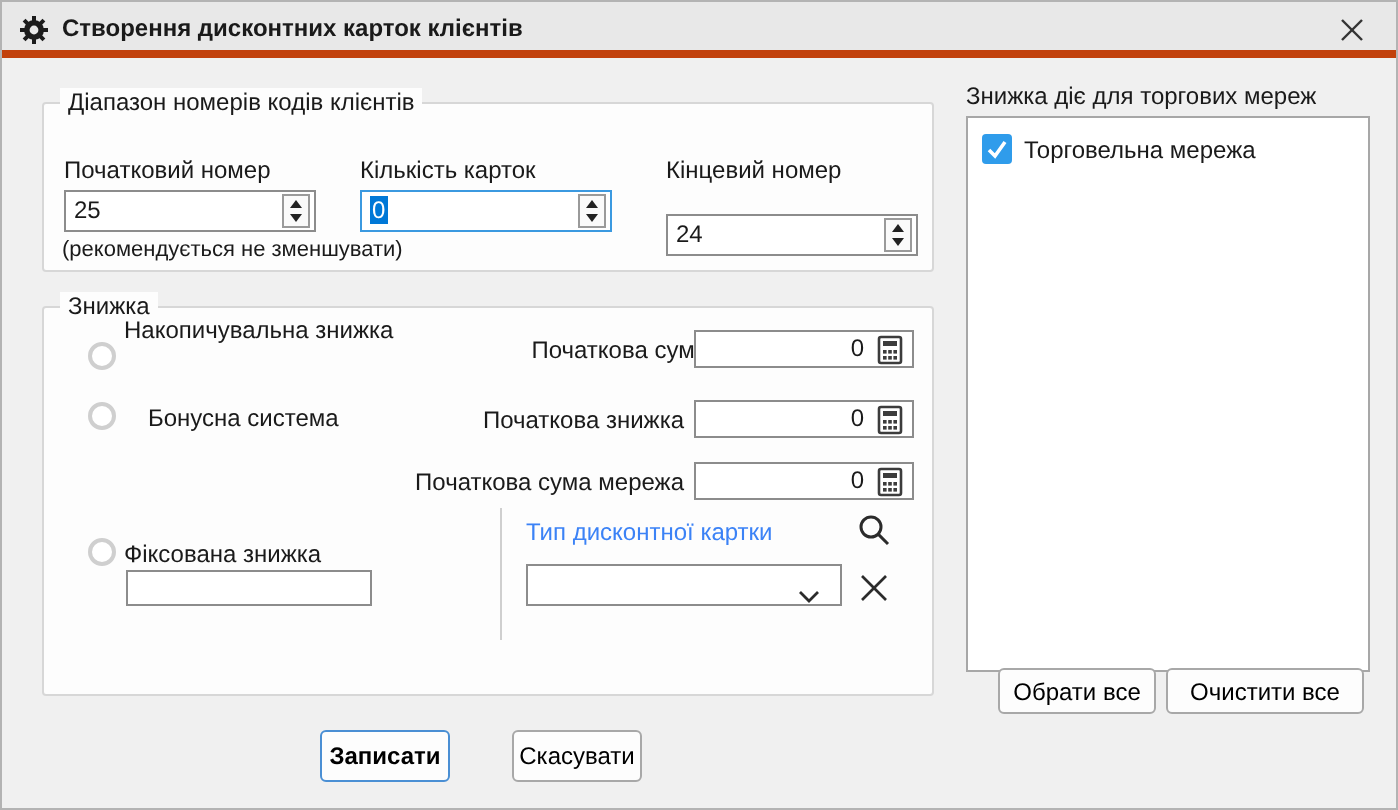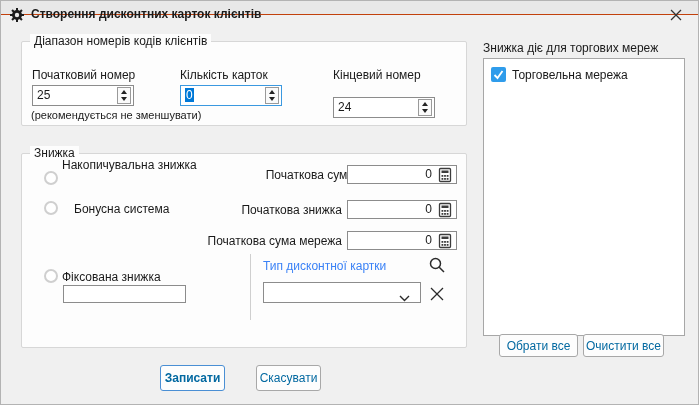--- a/index.html
+++ b/index.html
@@ -3,37 +3,37 @@
 <meta charset="utf-8">
 <style>
   * { margin:0; padding:0; box-sizing:border-box; }
   html,body { width:699px; height:405px; }
   body { font-family:"Liberation Sans", sans-serif; font-size:12px; color:#1a1a1a; }
 
   .window { position:absolute; left:0; top:0; width:699px; height:405px;
             background:#f0f0f0; border:1px solid #b3b3b3; overflow:hidden; }
 
   
-  .titlebar { position:absolute; left:0; top:0; width:100%; height:14px;
-              background:#e8e8e8; border-bottom:1px solid #c2410c; }
+  .titlebar { position:absolute; left:0; top:0; width:100%; height:28px;
+              background:#e8e8e8; border-bottom:4px solid #c2410c; }
   .gear { position:absolute; left:8px; top:6px; width:16px; height:16px; }
   .title { position:absolute; left:30px; top:0; line-height:27px; font-weight:bold; }
   .close { position:absolute; right:14px; top:6px; width:16px; height:16px; cursor:default; }
 
   
   .groupbox { position:absolute; border:1px solid #d7d7d7; background:#fdfdfd; border-radius:2px; }
   .legend { position:absolute; top:-8px; left:8px; background:#fdfdfd; padding:0 4px; white-space:nowrap; }
-  .g1 { left:20px; top:40px; width:446px; height:85px; }
+  .g1 { left:20px; top:50px; width:446px; height:85px; }
   .g2 { left:20px; top:152px; width:446px; height:195px; }
 
   .flabel { position:absolute; white-space:nowrap; }
   .note  { position:absolute; font-size:11px; white-space:nowrap; }
 
   
-  .spinner { position:absolute; width:102px; height:21px; background:#fff;
+  .spinner { position:absolute; width:126px; height:21px; background:#fff;
              border:1px solid #8c8c8c; }
   .spinner.focused { border:1px solid #3b99e0; }
   .spinval { position:absolute; left:4px; top:2px; }
   .spinval.selected { background:#0078d7; color:#fff; padding:0 1px; }
   .spinbtns { position:absolute; right:2px; top:1px; width:14px; height:17px;
               border:1px solid #9a9a9a; background:#fafafa;
               display:flex; flex-direction:column; align-items:center; justify-content:space-between; padding:2px 0; }
   .tri-up { width:0; height:0; border-left:3px solid transparent; border-right:3px solid transparent;
             border-bottom:4px solid #222; }
   .tri-dn { width:0; height:0; border-left:3px solid transparent; border-right:3px solid transparent;
@@ -64,24 +64,24 @@
   .panel-label { position:absolute; left:482px; top:40px; white-space:nowrap; }
   .listbox { position:absolute; left:482px; top:57px; width:202px; height:278px;
              background:#fff; border:1px solid #a7a7a7; }
   .checkitem { position:absolute; left:7px; top:7px; width:190px; height:18px; }
   .checkbox { position:absolute; left:0; top:1px; width:15px; height:15px;
               background:#2f9ceb; border-radius:2px; }
   .checkbox svg { position:absolute; left:1px; top:1px; }
   .cklabel { position:absolute; left:21px; top:2px; white-space:nowrap; }
 
   .btn { position:absolute; background:#fdfdfd; border:1px solid #a8a8a8; border-radius:3px;
-         font-family:"Liberation Sans", sans-serif; font-size:12px; color:#0369a1;
+         font-family:"Liberation Sans", sans-serif; font-size:12px; color:#000000;
          text-align:center; cursor:default; }
   .btn-select-all { left:498px; top:333px; width:79px; height:23px; }
-  .btn-clear-all  { left:582px; top:333px; width:81px; height:23px; }
+  .btn-clear-all  { left:582px; top:333px; width:99px; height:23px; }
   .btn-save   { left:159px; top:364px; width:65px; height:26px; font-weight:bold; border:1px solid #4a8fd4; }
   .btn-cancel { left:255px; top:364px; width:65px; height:26px; }
 </style>
 </head>
 <body>
 
 <div class="window">
 
   <div class="titlebar">
     <span class="gear">

